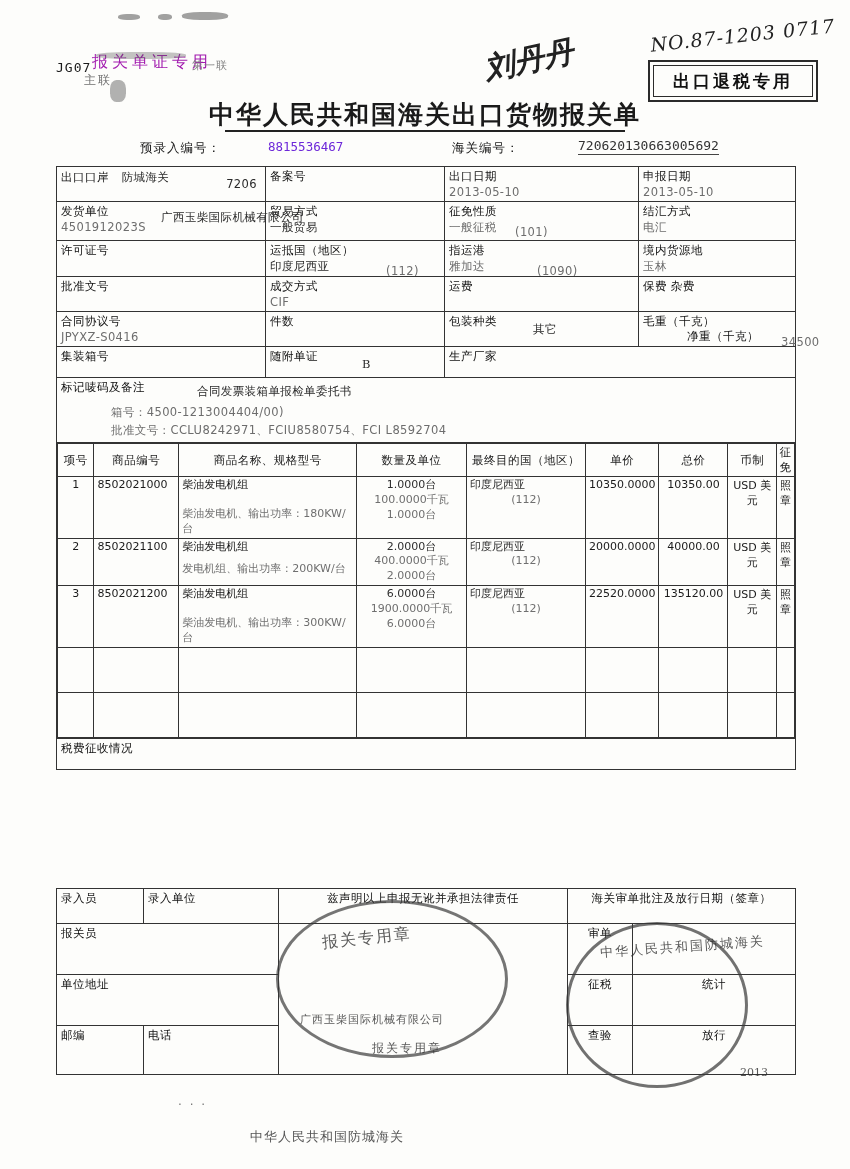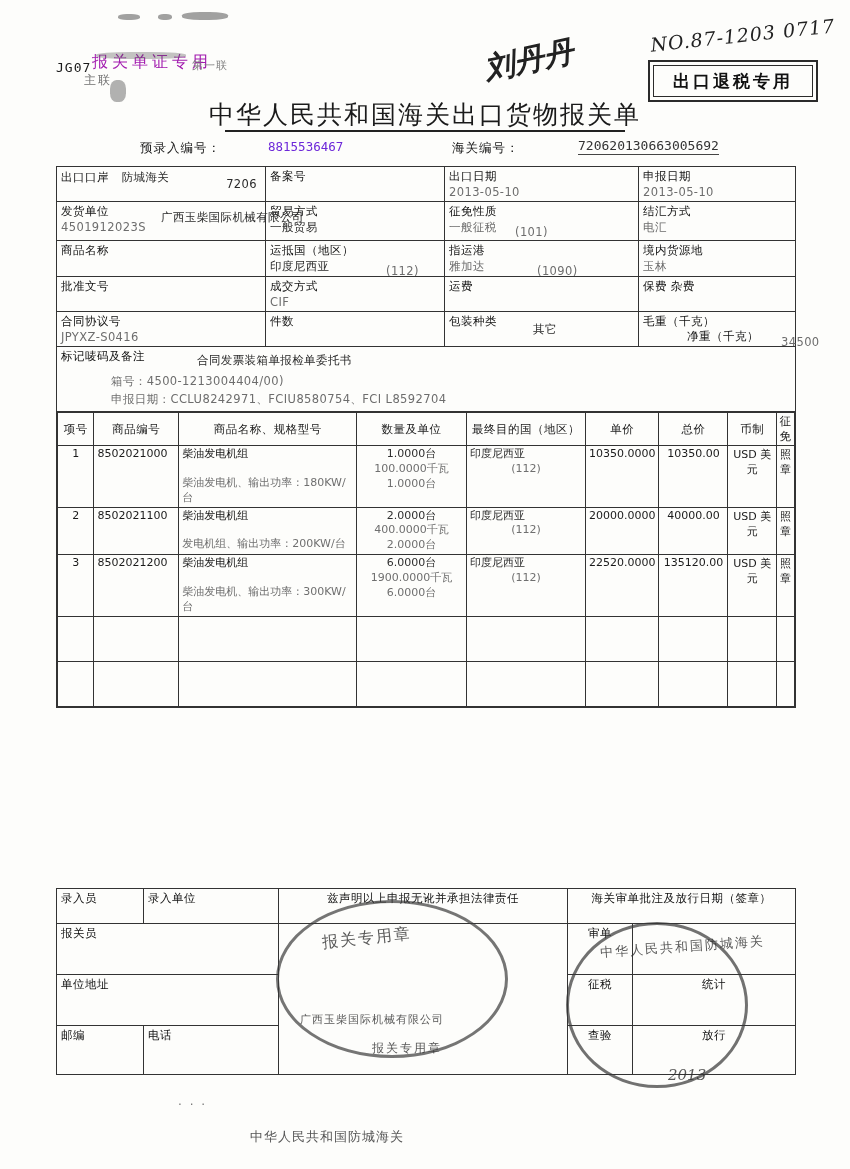--- a/index.html
+++ b/index.html
@@ -46,21 +46,21 @@
     position:absolute;right:32px;top:60px;width:166px;height:38px;
     border:2px solid #2b2b2b;display:flex;align-items:center;justify-content:center;
     letter-spacing:3px;font-size:17px;font-weight:bold;color:#111;
   }
   .stamp-box:before{
     content:"";position:absolute;left:3px;top:3px;right:3px;bottom:3px;
     border:1px solid #2b2b2b;
   }
   .doc-title{
     position:absolute;left:0;top:98px;width:850px;text-align:center;
-    font-size:25px;font-weight:normal;letter-spacing:2px;
+    font-size:25px;font-weight:bold;letter-spacing:2px;
     font-family:"DejaVu Serif","Liberation Serif",serif;
   }
   .title-underline{
     position:absolute;left:225px;top:130px;width:400px;height:2px;background:#222;
   }
   .preentry{
     position:absolute;left:140px;top:140px;font-size:12.5px;letter-spacing:1px;
   }
   .preentry-val{
     position:absolute;left:268px;top:139px;font-size:12.5px;color:#6d28d9;
@@ -205,21 +205,21 @@
         <span class="val faint" style="position:absolute;left:70px;top:22px;">(101)</span>
       </td>
       <td>
         <span class="lbl">结汇方式</span>
         <span class="val faint">电汇</span>
       </td>
     </tr>
 
     <tr>
       <td>
-        <span class="lbl">商品名称</span>
+        <span class="lbl">许可证号</span>
         <span class="val faint"></span>
       </td>
       <td>
         <span class="lbl">运抵国（地区）</span>
         <span class="val hw">印度尼西亚</span>
         <span class="val faint" style="position:absolute;left:120px;top:22px;">(112)</span>
       </td>
       <td>
         <span class="lbl">指运港</span>
         <span class="val faint">雅加达</span>
@@ -263,27 +263,39 @@
         <span class="lbl">包装种类</span>
         <span class="val hw" style="position:absolute;left:88px;top:9px;">其它</span>
       </td>
       <td>
         <span class="lbl">毛重（千克）</span>
         <span class="lbl" style="margin-left:44px">净重（千克）</span>
         <span class="val faint" style="position:absolute;left:142px;top:22px;">34500</span>
       </td>
     </tr>
 
+    <tr>
+      <td>
+        <span class="lbl">集装箱号</span>
+      </td>
+      <td>
+        <span class="lbl">随附单证</span>
+        <span class="val hw" style="position:absolute;left:96px;top:9px;">B</span>
+      </td>
+      <td colspan="2">
+        <span class="lbl">生产厂家</span>
+      </td>
+    </tr>
 
     <tr>
       <td colspan="4" style="height:60px">
         <span class="lbl">标记唛码及备注</span>
         <span class="val hw" style="position:absolute;left:140px;top:5px;">合同发票装箱单报检单委托书</span>
         <span class="val faint" style="position:absolute;left:54px;top:26px;">箱号：4500-1213004404/00)</span>
-        <span class="val faint" style="position:absolute;left:54px;top:44px;">申报日期：CCLU8242971、FCIU8580754、FCI L8592704</span>
+        <span class="val faint" style="position:absolute;left:54px;top:44px;">批准文号：CCLU8242971、FCIU8580754、FCI L8592704</span>
       </td>
     </tr>
 
     <tr>
       <td colspan="4" style="padding:0">
         <table class="goods">
           <tbody>
                 <tr>
             <th style="width:34px">项号</th>
             <th style="width:82px">商品编号</th>
@@ -316,21 +328,21 @@
             <td class="center">10350.00</td>
             <td class="center">USD 美元</td>
             <td class="center">照章</td>
           </tr>
 
           <tr>
             <td class="center">2</td>
             <td>8502021100</td>
             <td>
               <span class="gtxt b">柴油发电机组</span>
-              <span class="gtxt f" style="margin-top:14px">发电机组、输出功率：200KW/台</span>
+              <span class="gtxt f" style="margin-top:8px">发电机组、输出功率：200KW/台</span>
             </td>
             <td class="center">
               <span class="gtxt">2.0000台</span>
               <span class="gtxt f">400.0000千瓦</span>
               <span class="gtxt f">2.0000台</span>
             </td>
             <td>
               <span class="gtxt">印度尼西亚</span>
               <span class="gtxt f" style="text-align:center;display:block">(112)</span>
             </td>
@@ -382,20 +394,25 @@
             <td></td>
             <td></td>
             <td></td>
             <td></td>
           </tr>
         </tbody>
             </table>
       </td>
     </tr>
 
+    <tr>
+      <td colspan="4" class="bigblank">
+        <span class="lbl">税费征收情况</span>
+      </td>
+    </tr>
   </tbody>
     </table>
 
   <table class="tbl sig-tbl" style="top:888px;width:740px">
     <tbody>
         <tr>
       <td style="width:78px;height:26px">
         <span class="lbl">录入员</span>
       </td>
       <td style="width:126px">
@@ -447,18 +464,18 @@
     </table>
 
   <div class="seal-oval" style="left:276px;top:900px;width:226px;height:152px;"></div>
   <div class="seal-txt" style="left:322px;top:928px;font-size:16px;transform:rotate(-6deg);letter-spacing:2px;">报关专用章</div>
   <div class="seal-txt" style="left:300px;top:1012px;font-size:11px;letter-spacing:1px;">广西玉柴国际机械有限公司</div>
   <div class="seal-txt" style="left:372px;top:1040px;font-size:12px;letter-spacing:2px;">报关专用章</div>
 
   <div class="seal" style="left:566px;top:922px;width:176px;height:160px;"></div>
   <div class="seal-txt" style="left:600px;top:938px;font-size:13px;letter-spacing:2px;transform:rotate(-4deg);">中华人民共和国防城海关</div>
   <div class="seal-txt" style="left:588px;top:1002px;font-size:18px;letter-spacing:3px;"></div>
-  <div class="seal-txt" style="left:668px;top:1066px;font-size:15px;font-style:italic;">2013</div>
+  <div class="seal-txt" style="left:740px;top:1066px;font-size:11px;">2013</div>
 
   <div class="bottom-mark">· · ·</div>
   <div class="bottom-hand">中华人民共和国防城海关</div>
 
 </div>
 
 </body></html>

